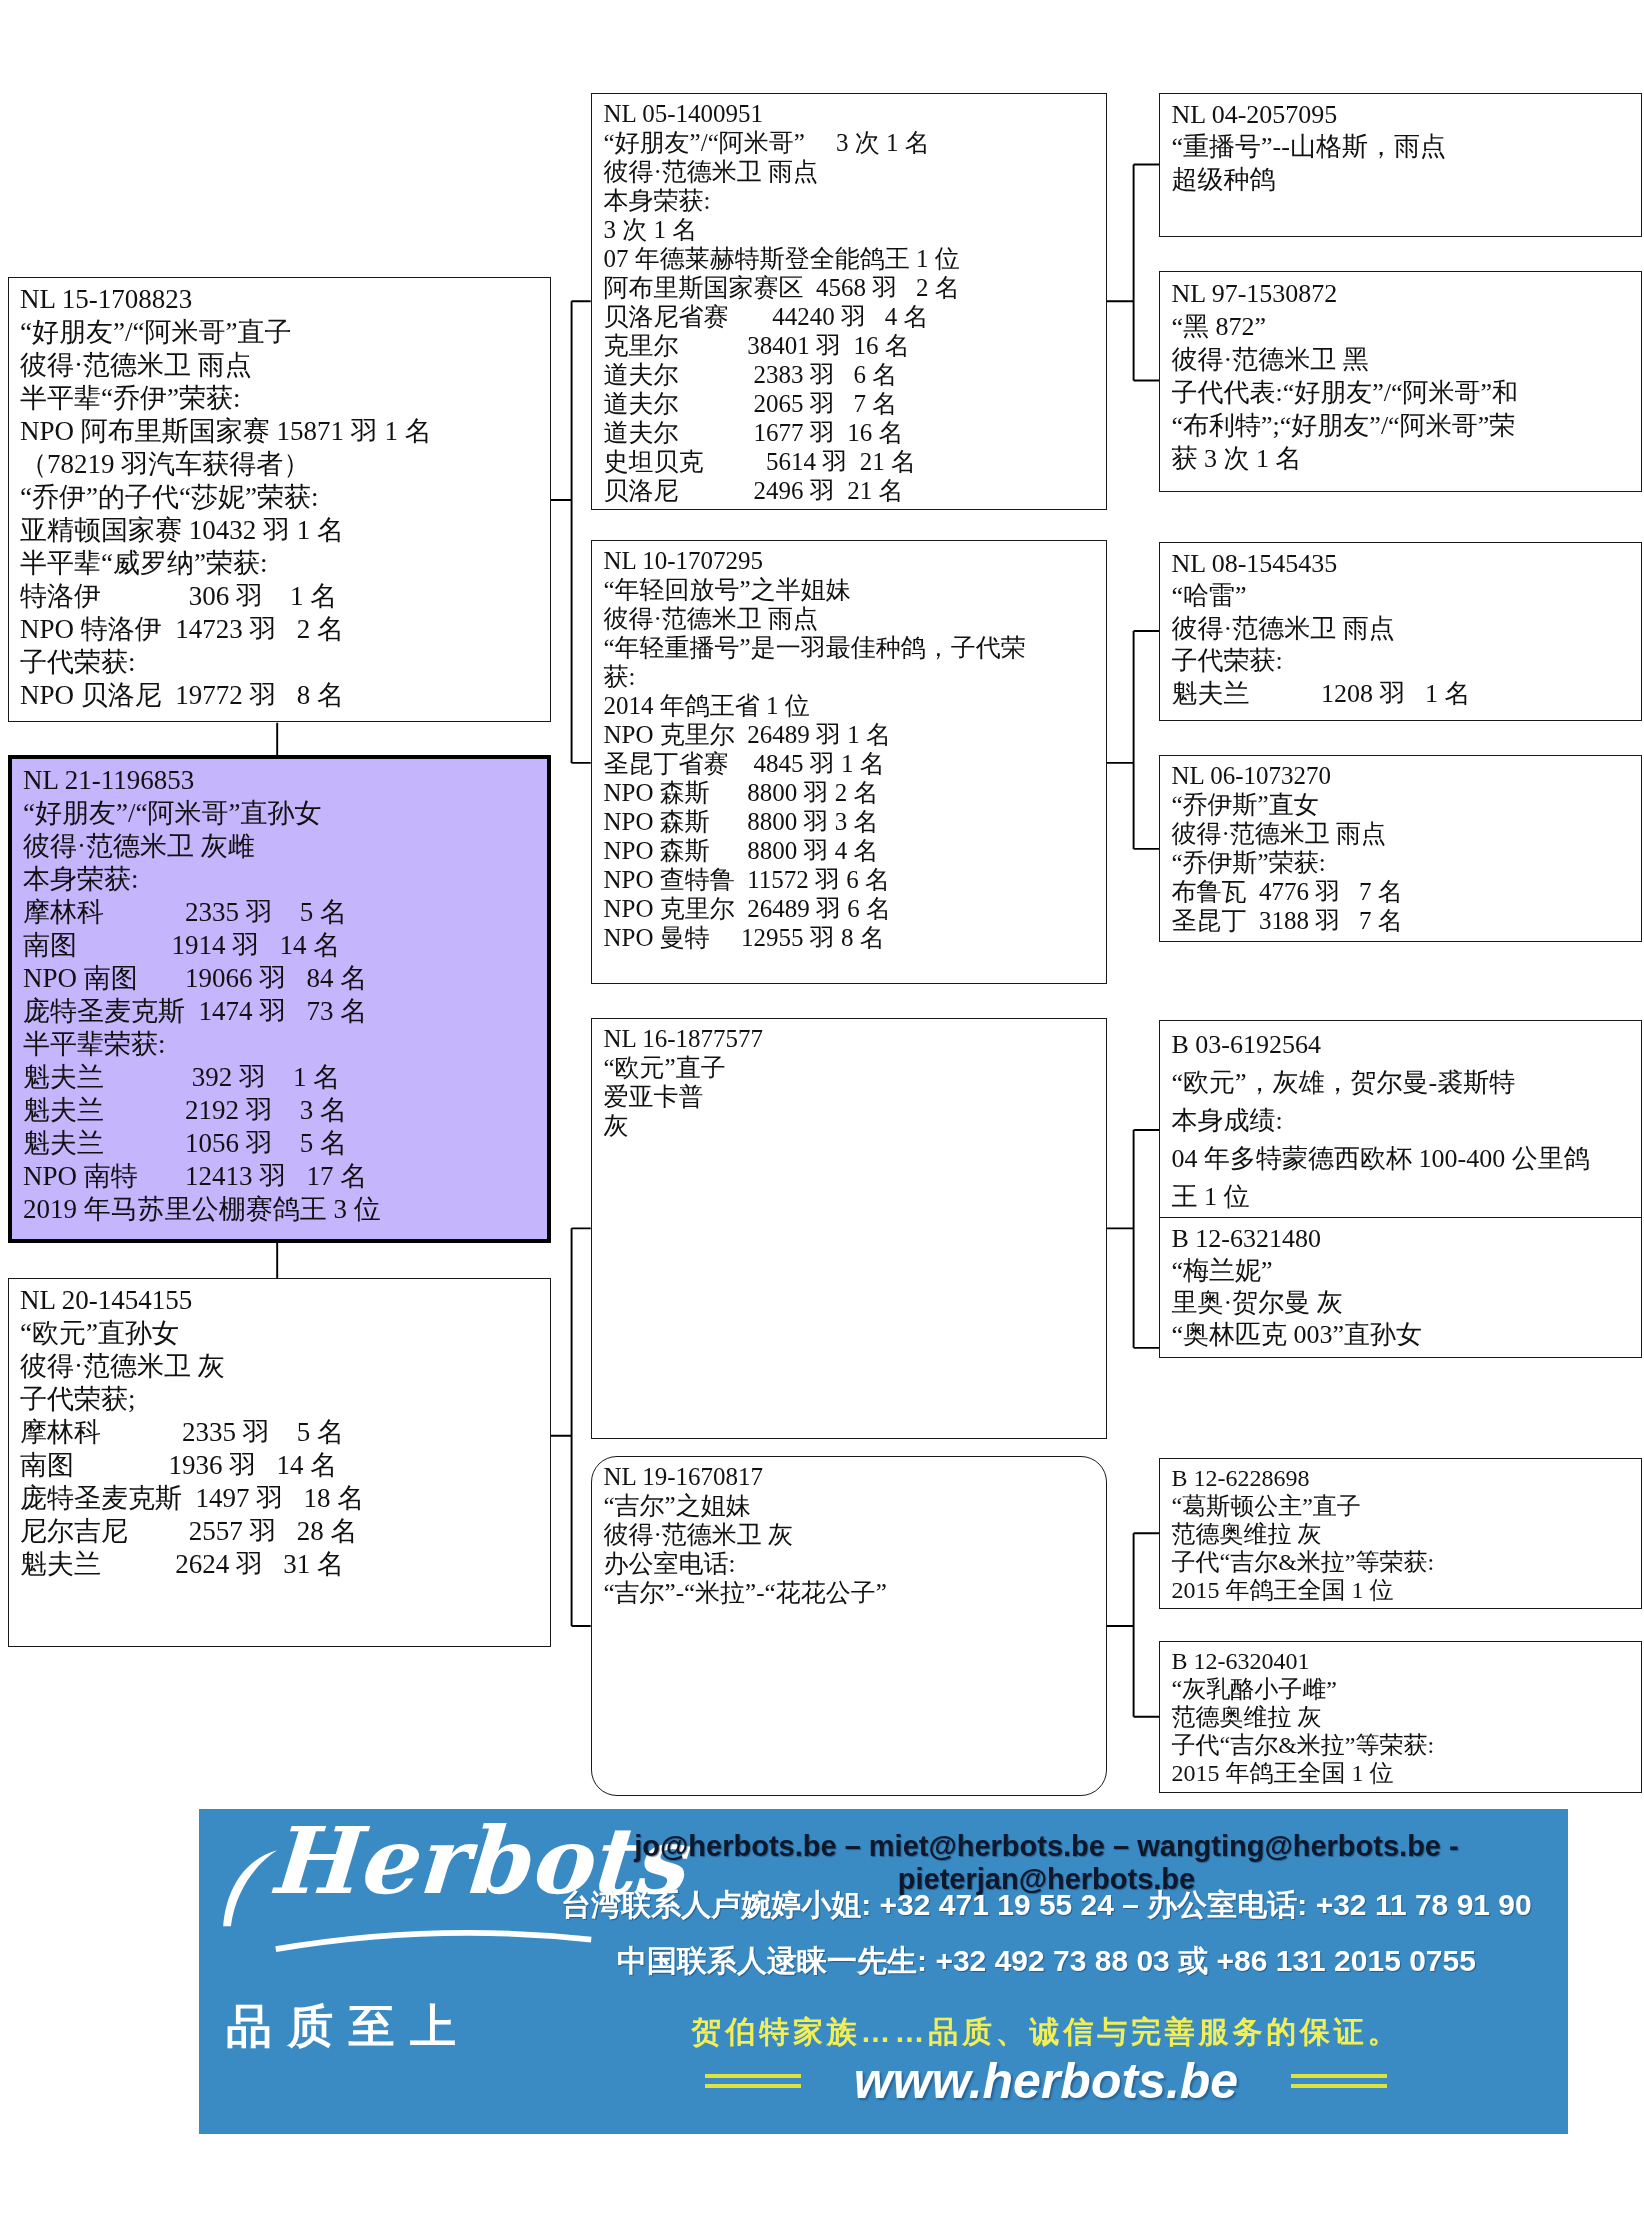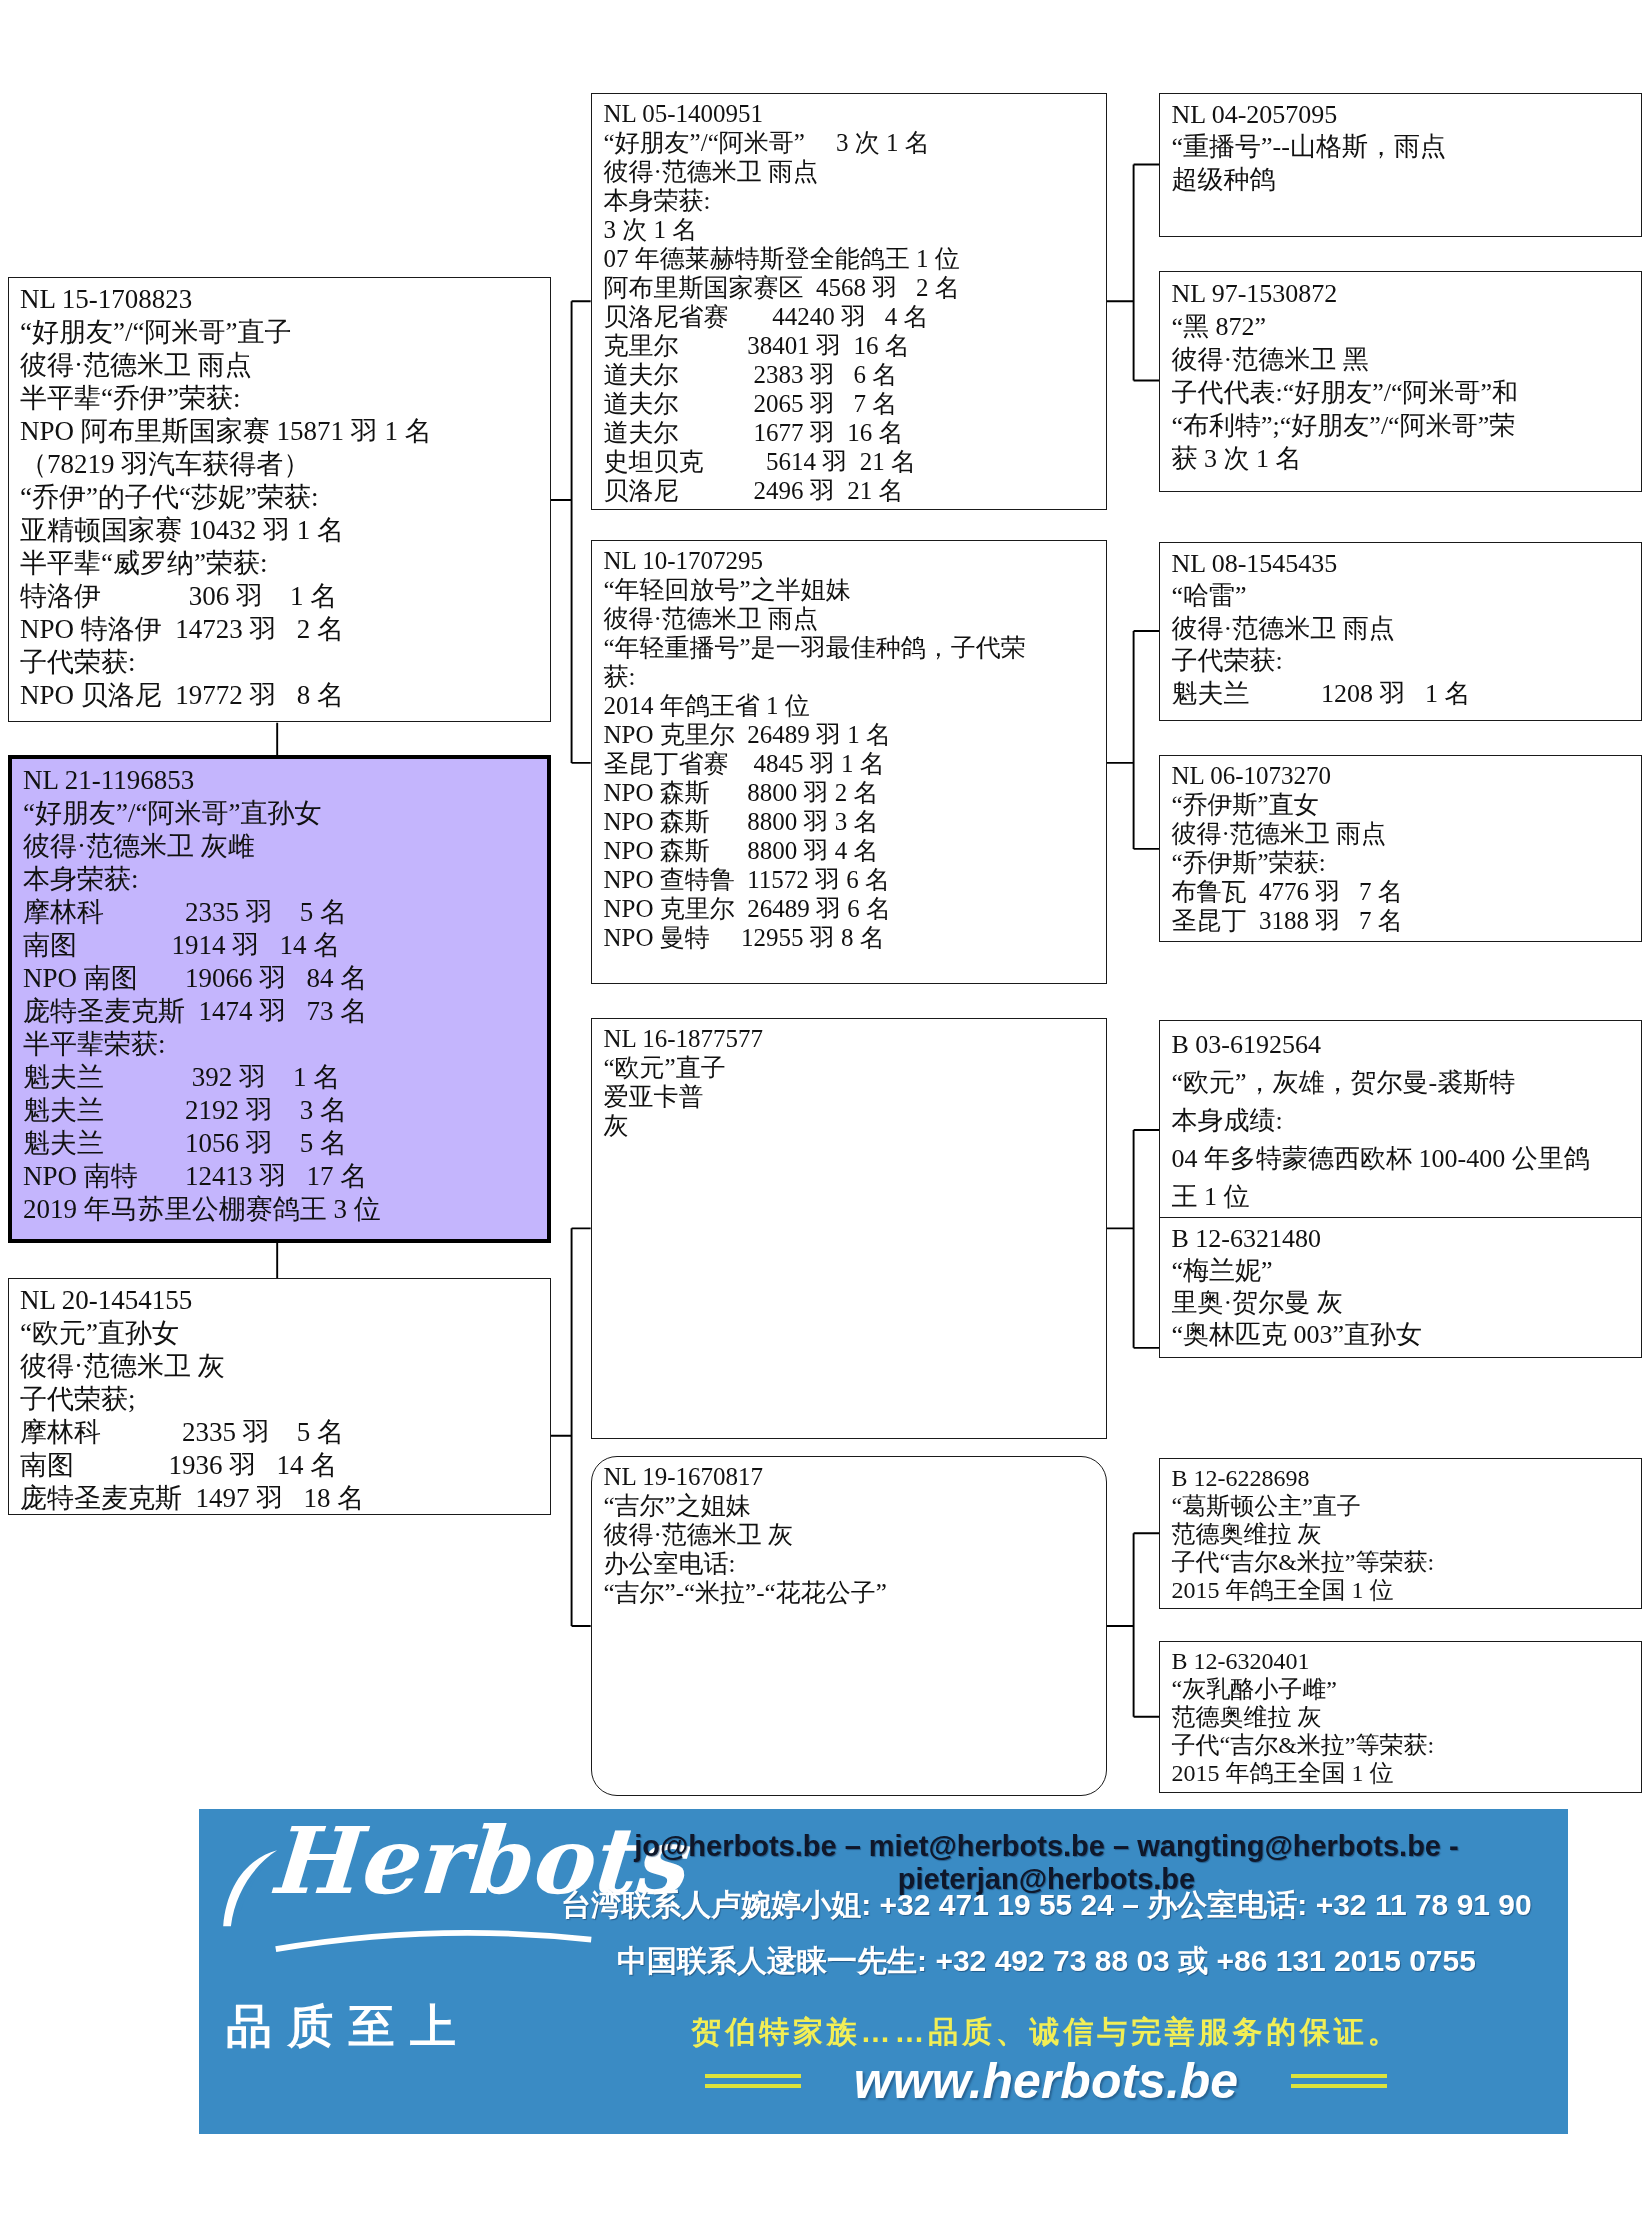--- a/index.html
+++ b/index.html
@@ -13,21 +13,21 @@
   
   .col-left{left:7.6px;width:543px;}
   .col-mid{left:591px;width:516px;}
   .col-right{left:1159px;width:483px;}
   .col-left .ln{font-size:27px;line-height:33px;}
   .col-mid .ln{font-size:25px;line-height:29px;}
   .col-right .ln{font-size:26px;line-height:32.5px;}
   
   #box-l1{top:277px;height:445px;}
   #box-l2{top:755px;height:488px;border:4.8px solid #000;background:#c4b5fd;}
-  #box-l3{top:1278px;height:237px;}
+  #box-l3{top:1278px;height:369px;}
   #box-m1{top:93px;height:417px;}
   #box-m2{top:540px;height:444px;}
   #box-m3{top:1018px;height:421px;}
   #box-m4{top:1456px;height:340px;border-radius:26px;}
   #box-r1{top:93px;height:144px;}
   #box-r2{top:271px;height:221px;}
   #box-r3{top:542px;height:179px;}
   #box-r4{top:755px;height:187px;}
   #box-r5{top:1020px;height:221px;}
   #box-r6{top:1217px;height:141px;}

